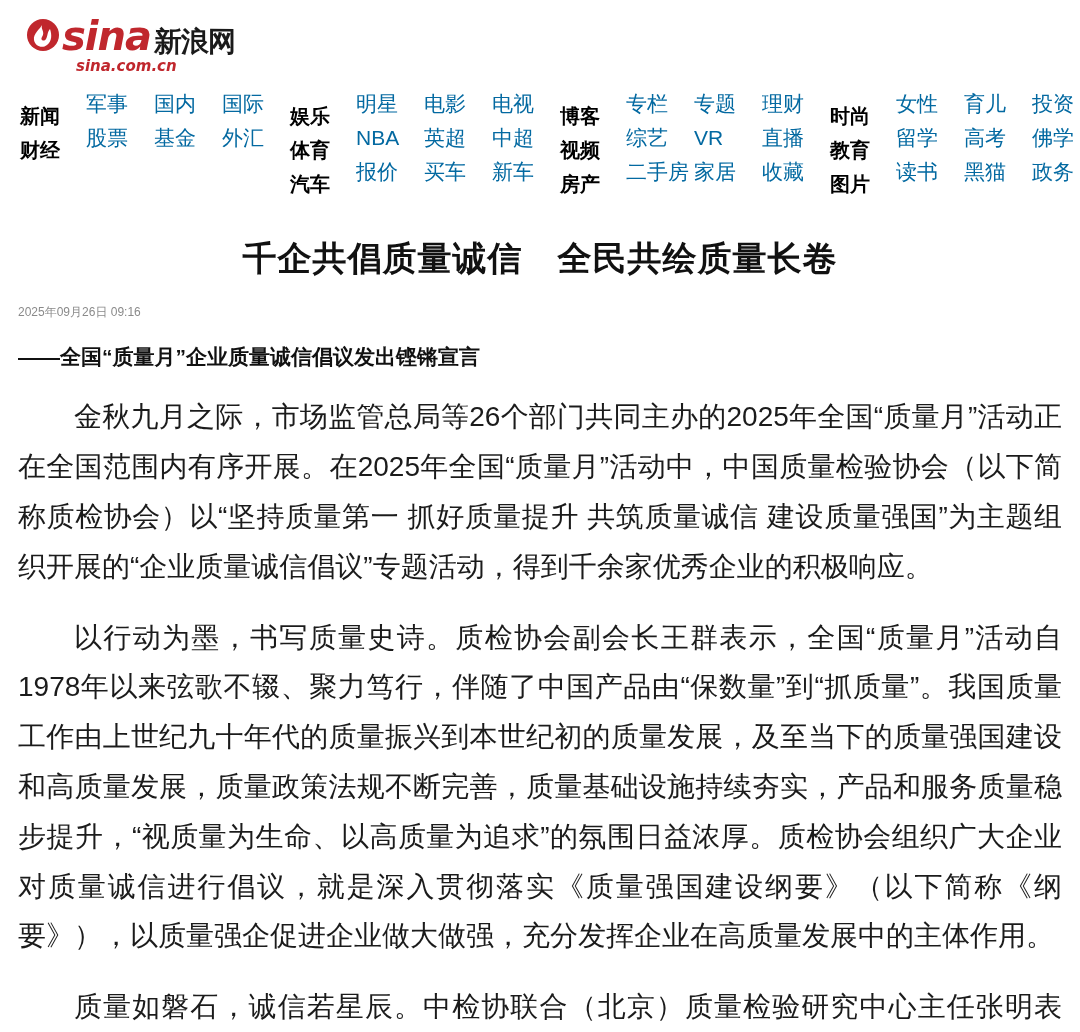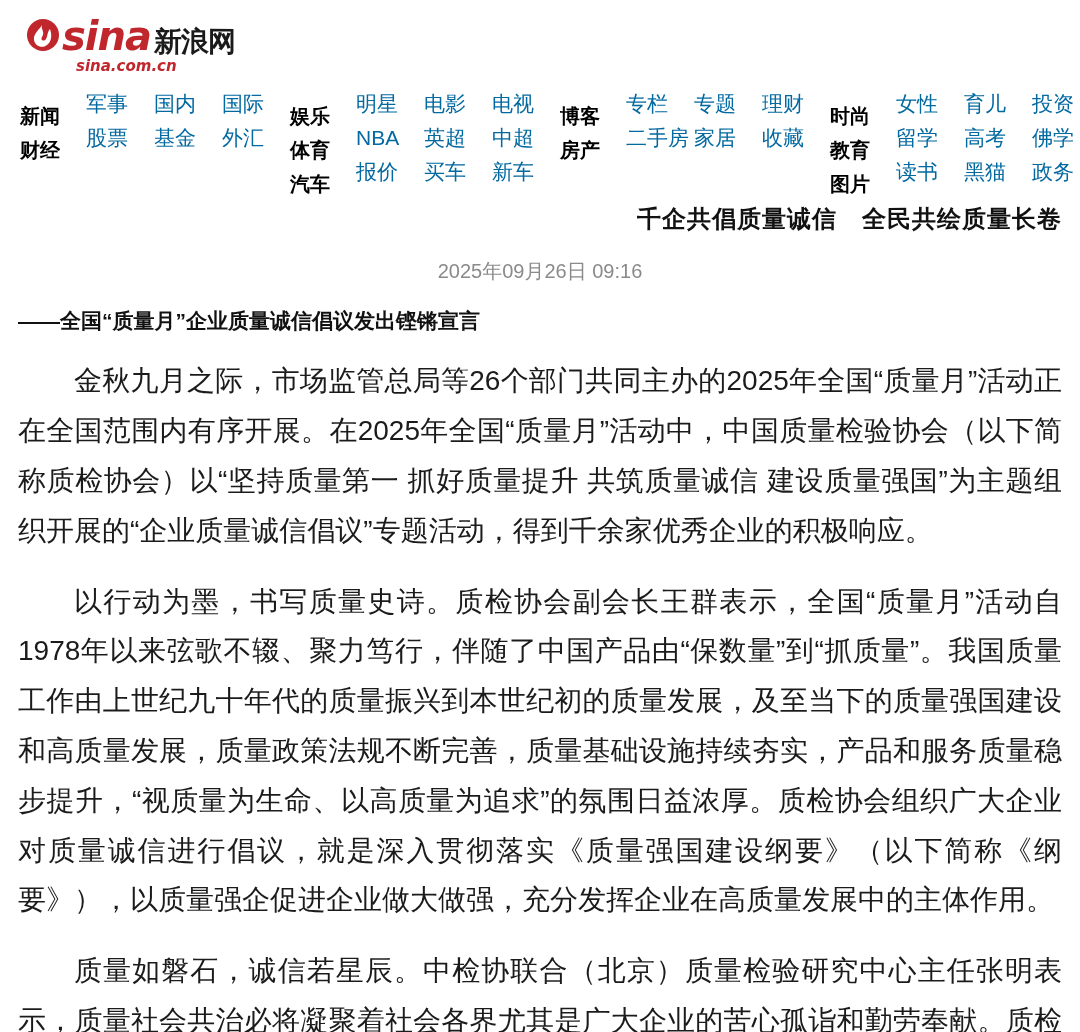--- a/index.html
+++ b/index.html
@@ -100,31 +100,31 @@
     width: 68px;
     flex: none;
     white-space: nowrap;
   }
 
   
   .article {
     padding: 0 18px;
   }
   .headline {
-    text-align: right;
-    font-size: 24px;
+    text-align: center;
+    font-size: 34px;
     font-weight: bold;
     color: #111;
-    margin-top: 14px;
+    margin-top: 47px;
     letter-spacing: 1px;
     line-height: 1.3;
   }
   .meta {
-    text-align: center;
-    font-size: 20px;
+    text-align: left;
+    font-size: 12px;
     color: #8a8a8a;
     margin-top: 24px;
     font-family: "Liberation Sans", sans-serif;
   }
   .subhead {
     text-align: left;
     font-size: 21px;
     font-weight: bold;
     color: #111;
     margin-top: 22px;
@@ -199,20 +199,26 @@
     </div>
 
     <div class="nav-col">
       <div class="nav-row">
         <a class="nav-head">博客</a>
         <a class="nav-link">专栏</a>
         <a class="nav-link">专题</a>
         <a class="nav-link">理财</a>
       </div>
       <div class="nav-row">
+        <a class="nav-head">视频</a>
+        <a class="nav-link">综艺</a>
+        <a class="nav-link">VR</a>
+        <a class="nav-link">直播</a>
+      </div>
+      <div class="nav-row">
         <a class="nav-head">房产</a>
         <a class="nav-link">二手房</a>
         <a class="nav-link">家居</a>
         <a class="nav-link">收藏</a>
       </div>
     </div>
 
     <div class="nav-col">
       <div class="nav-row">
         <a class="nav-head">时尚</a>

